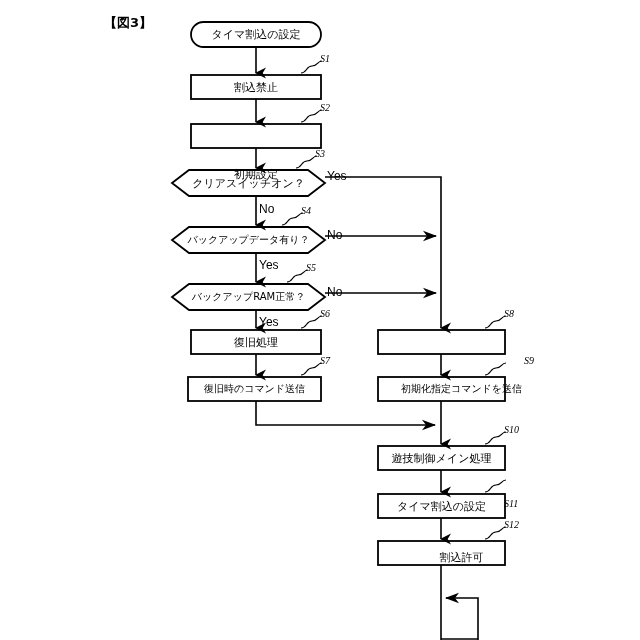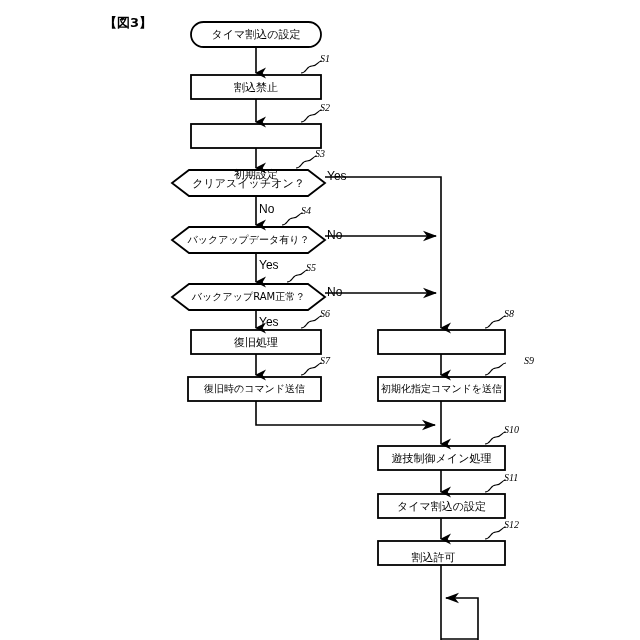--- a/index.html
+++ b/index.html
@@ -163,41 +163,41 @@
 
   <div class="node-label small" style="left:172px; top:227px; width:153px; height:26px;">バックアップデータ有り？</div>
 
   <div class="node-label small" style="left:172px; top:284px; width:153px; height:26px;">バックアップRAM正常？</div>
 
   <div class="node-label" style="left:191px; top:330px; width:130px; height:24px;">復旧処理</div>
 
   <div class="node-label small" style="left:188px; top:377px; width:133px; height:24px;border-radius:7px;">復旧時のコマンド送信</div>
 
 
-  <div class="node-label small" style="left:378px; top:377px; width:127px; height:24px;">初期化指定コマンドを送信</div>
+  <div class="node-label small" style="left:378px; top:377px; width:127px; height:24px;padding-left:20px;">初期化指定コマンドを送信</div>
 
   <div class="node-label" style="left:378px; top:446px; width:127px; height:24px;">遊技制御メイン処理</div>
 
   <div class="node-label" style="left:378px; top:494px; width:127px; height:24px;">タイマ割込の設定</div>
 
-  <div class="node-label" style="left:370px; top:541px; width:127px; height:32px;">割込許可</div>
+  <div class="node-label" style="left:398px; top:541px; width:127px; height:32px;">割込許可</div>
 
   <div class="edge-label" style="left:327px; top:170px;">Yes</div>
   <div class="edge-label" style="left:259px; top:203px;">No</div>
   <div class="edge-label" style="left:327px; top:229px;">No</div>
   <div class="edge-label" style="left:259px; top:259px;">Yes</div>
   <div class="edge-label" style="left:327px; top:286px;">No</div>
   <div class="edge-label" style="left:259px; top:316px;">Yes</div>
 
   <div class="step-label" style="left:320px; top:54px;">S1</div>
   <div class="step-label" style="left:320px; top:103px;">S2</div>
   <div class="step-label" style="left:315px; top:149px;">S3</div>
   <div class="step-label" style="left:301px; top:206px;">S4</div>
   <div class="step-label" style="left:306px; top:263px;">S5</div>
   <div class="step-label" style="left:320px; top:309px;">S6</div>
   <div class="step-label" style="left:320px; top:356px;">S7</div>
   <div class="step-label" style="left:504px; top:309px;">S8</div>
   <div class="step-label" style="left:524px; top:356px;">S9</div>
   <div class="step-label" style="left:504px; top:425px;">S10</div>
-  <div class="step-label" style="left:504px; top:473px;">S11</div>
+  <div class="step-label" style="left:504px; top:499px;">S11</div>
   <div class="step-label" style="left:504px; top:520px;">S12</div>
 
 </div>
 
 </body></html>

